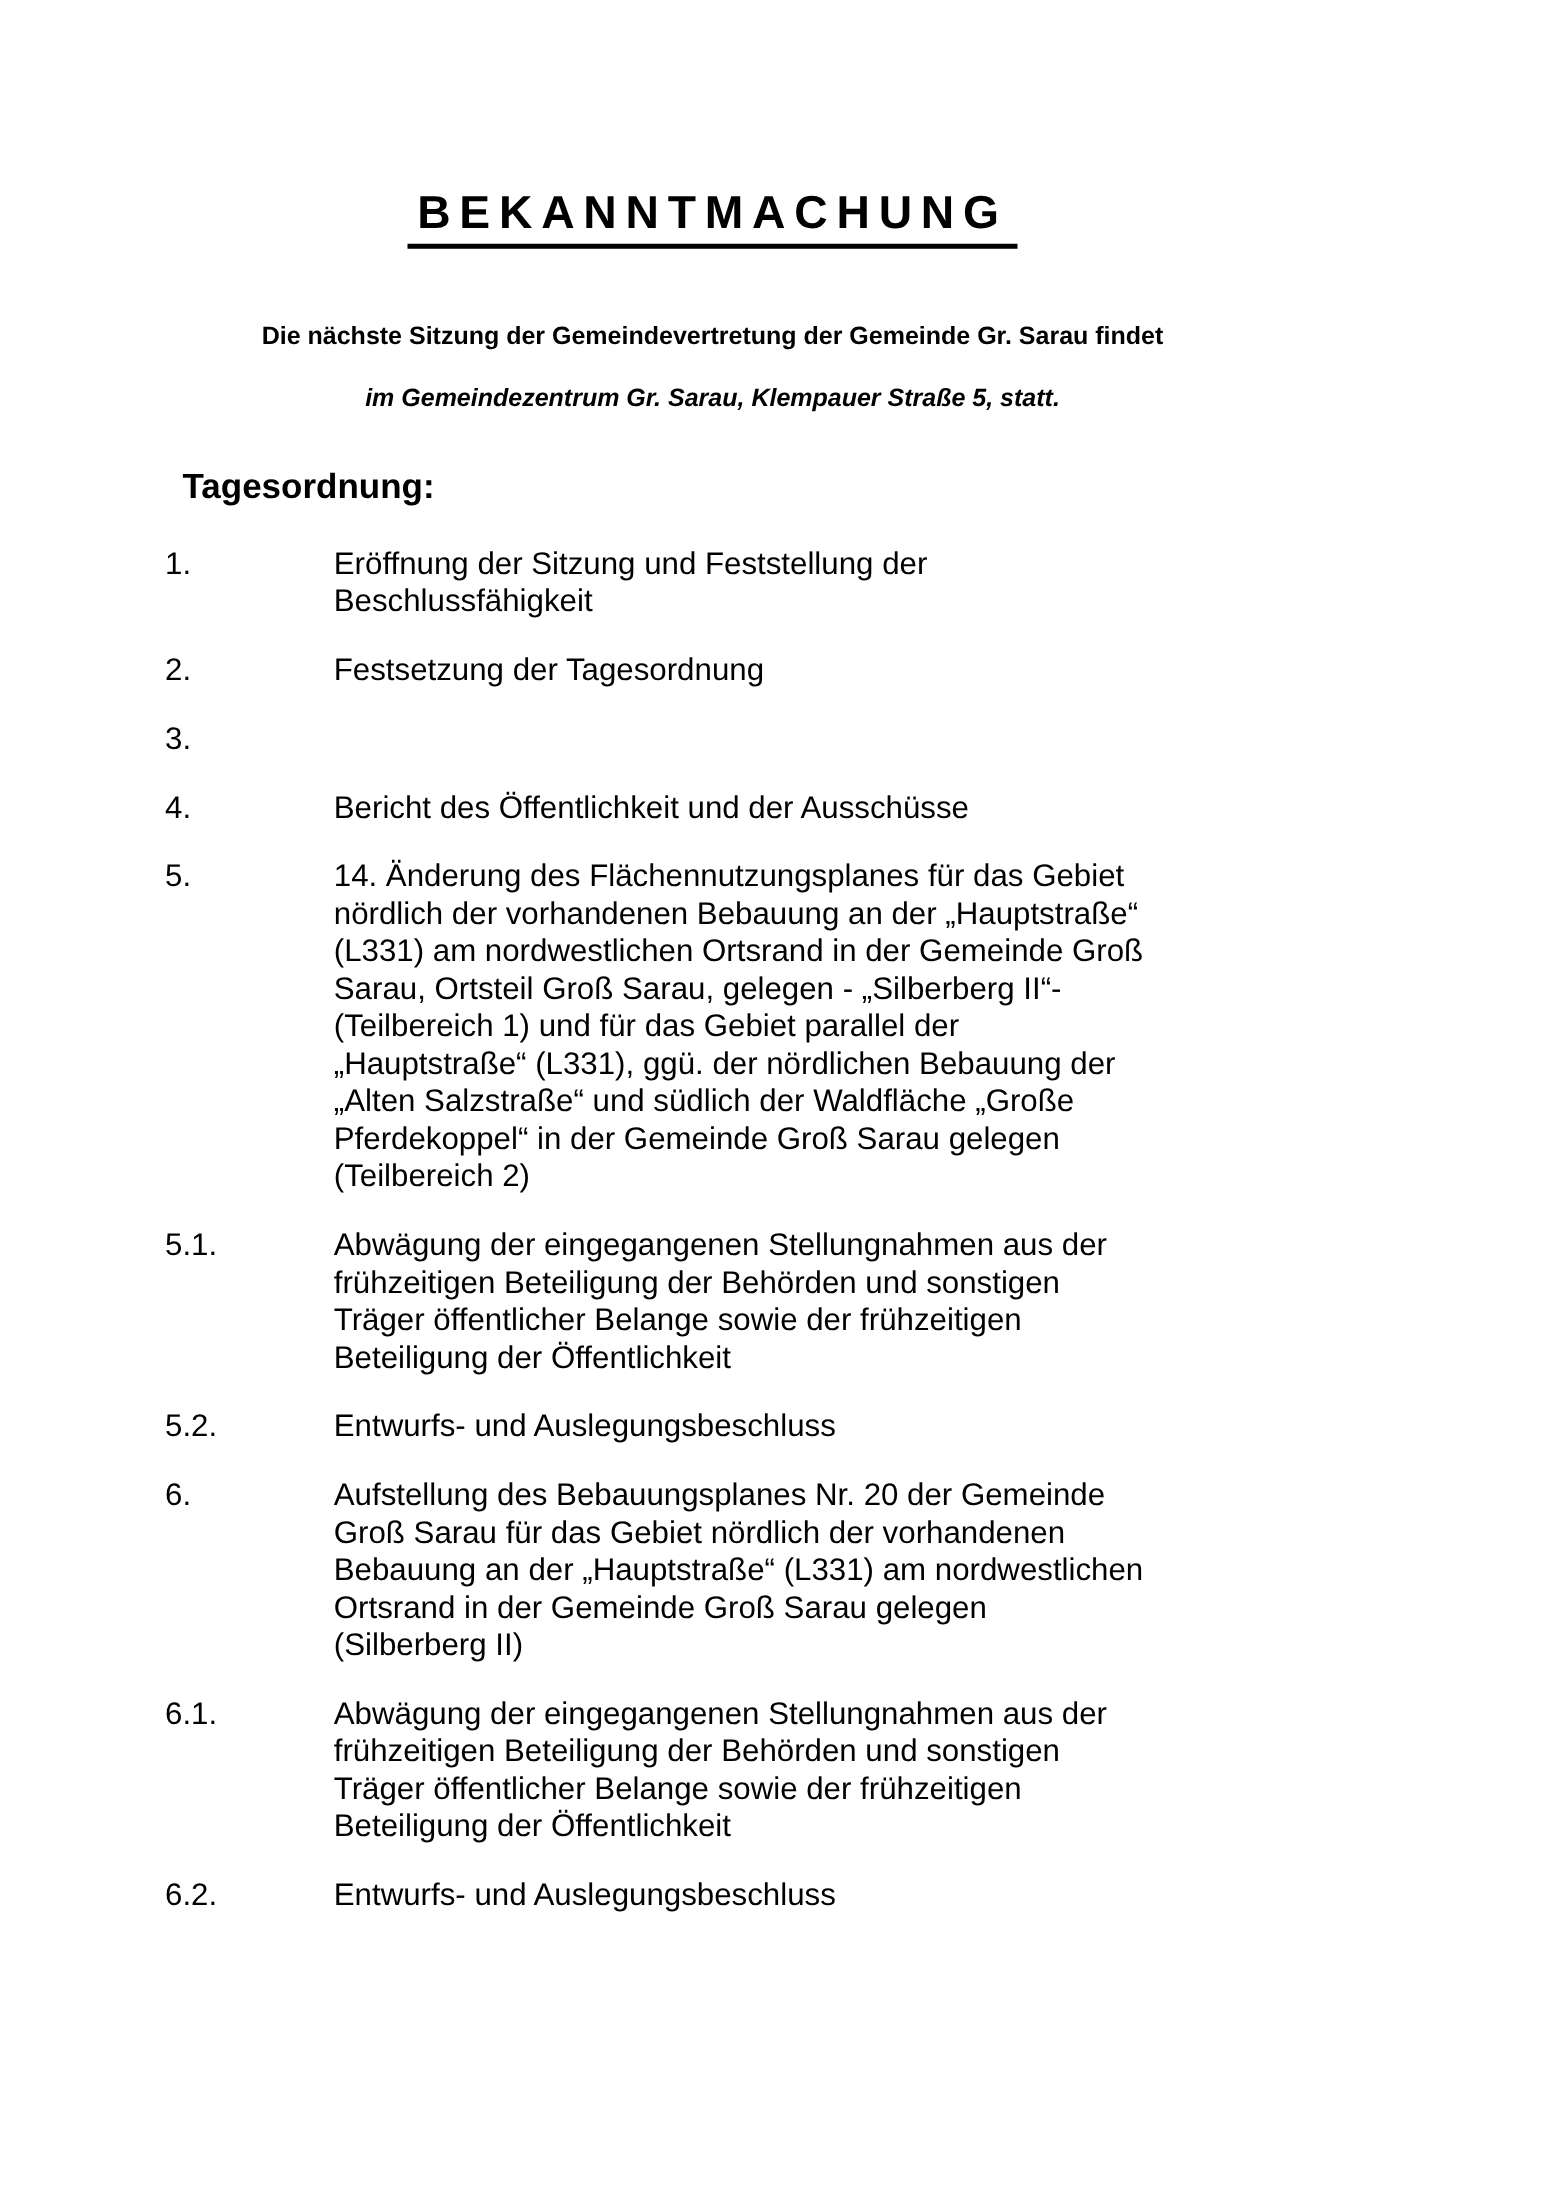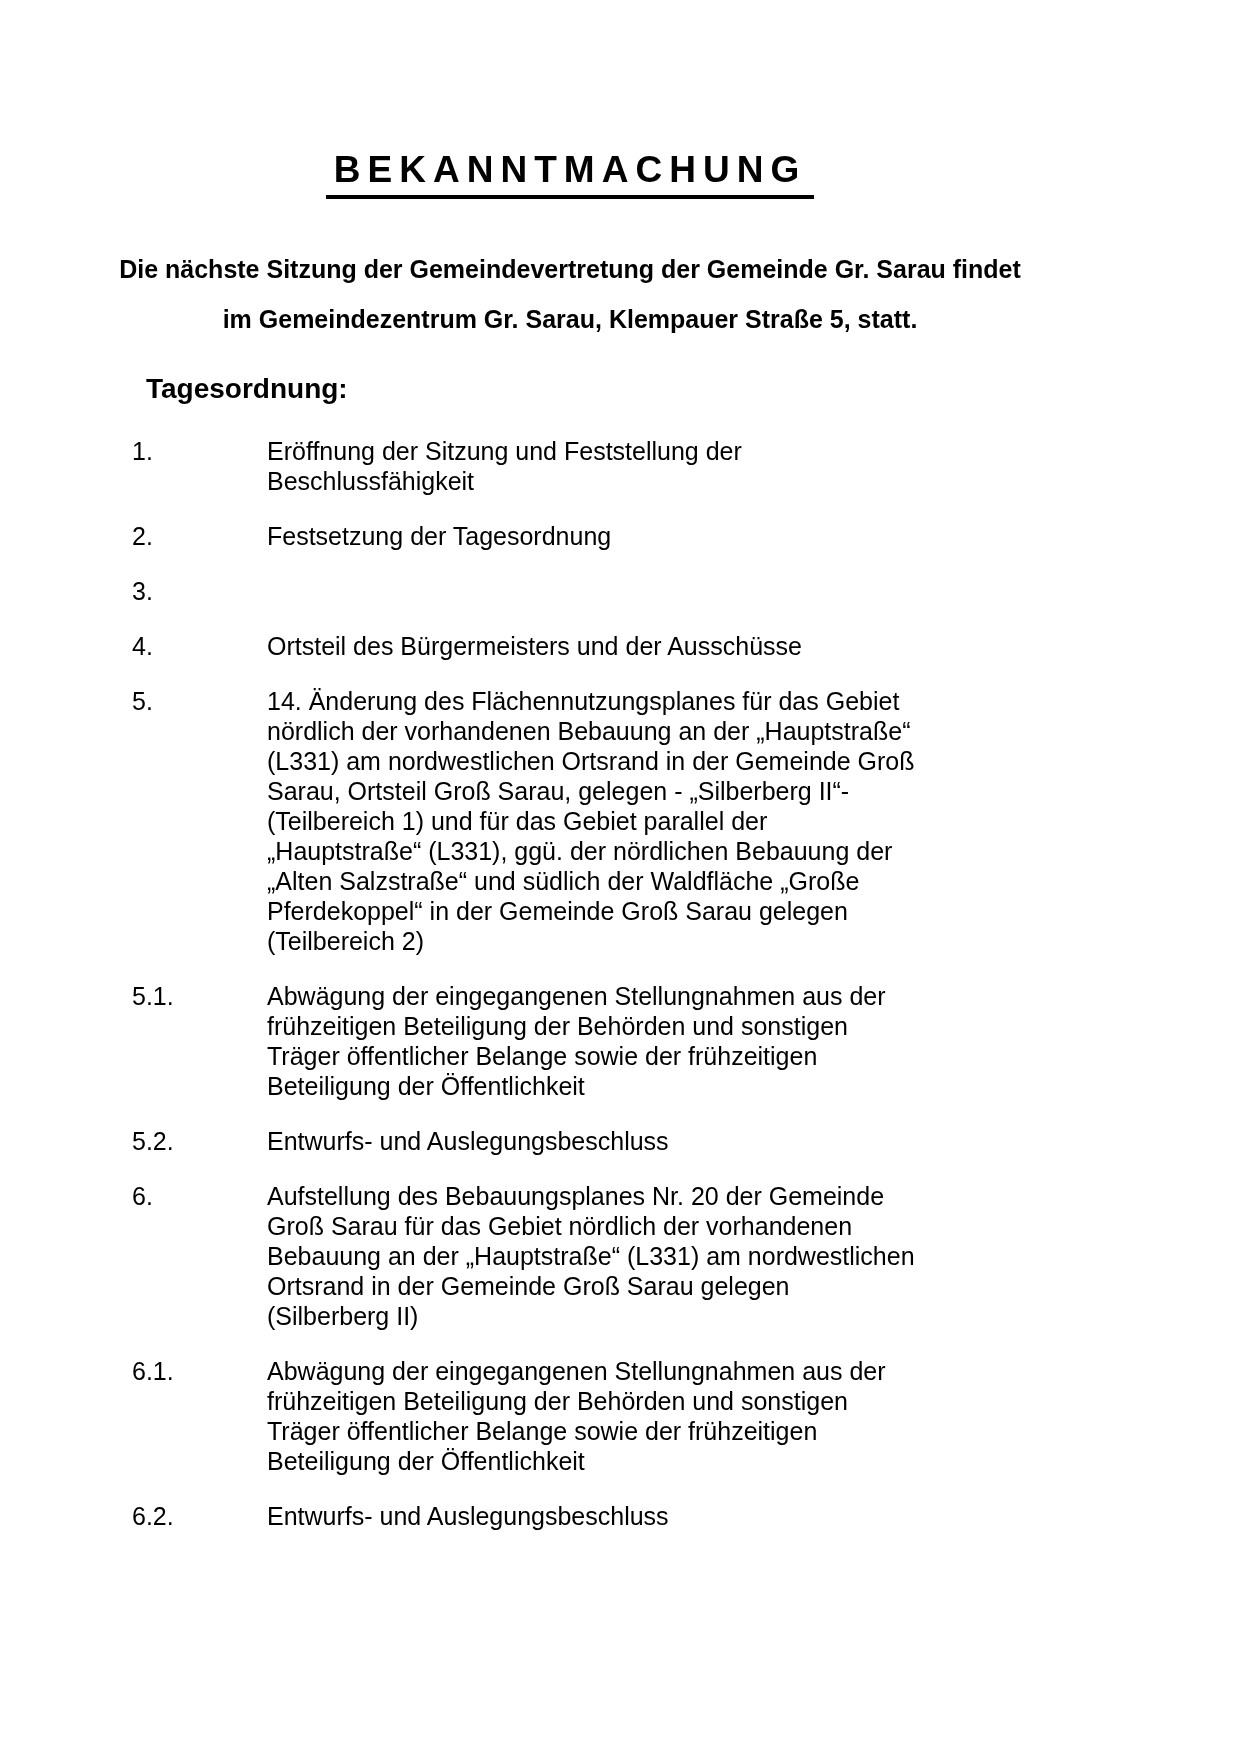--- a/index.html
+++ b/index.html
@@ -31,26 +31,26 @@
   .doc-title .title-text {
     display: inline-block;
     letter-spacing: 0.19em;
     border-bottom: 4px solid #000000;
     padding: 0 8px 5px 8px;
   }
   .intro {
     margin: 0;
     text-align: center;
     font-weight: bold;
-    font-size: 25px;
+    font-size: 20px;
     line-height: 30px;
   }
   .intro-1 { margin-top: 55px; }
   .intro-2 { margin-top: 22px; }
-  .intro-3 { margin-top: 20px; }
+  .intro-3 { margin-top: 20px; font-style: italic; }
   .underlined {
     text-decoration: underline;
     text-decoration-thickness: 3px;
     text-underline-offset: 5px;
   }
   .agenda-heading {
     margin: 40px 0 0 146px;
     font-size: 28px;
     line-height: 30px;
     font-weight: bold;
@@ -103,21 +103,21 @@
     <div class="agenda-num">2.</div>
     <div class="agenda-text">Festsetzung der Tagesordnung</div>
   </div>
 
   <div class="agenda-row">
     <div class="agenda-num">3.</div>
   </div>
 
   <div class="agenda-row">
     <div class="agenda-num">4.</div>
-    <div class="agenda-text">Ortsteil des Bürgermeisters und der Ausschüsse</div>
+    <div class="agenda-text">Bericht des Öffentlichkeit und der Ausschüsse</div>
   </div>
 
   <div class="agenda-row">
     <div class="agenda-num">5.</div>
     <div class="agenda-text">14. Änderung des Flächennutzungsplanes für das Gebiet
 nördlich der vorhandenen Bebauung an der „Hauptstraße“
 (L331) am nordwestlichen Ortsrand in der Gemeinde Groß
 Sarau, Ortsteil Groß Sarau, gelegen - „Silberberg II“-
 (Teilbereich 1) und für das Gebiet parallel der
 „Hauptstraße“ (L331), ggü. der nördlichen Bebauung der

